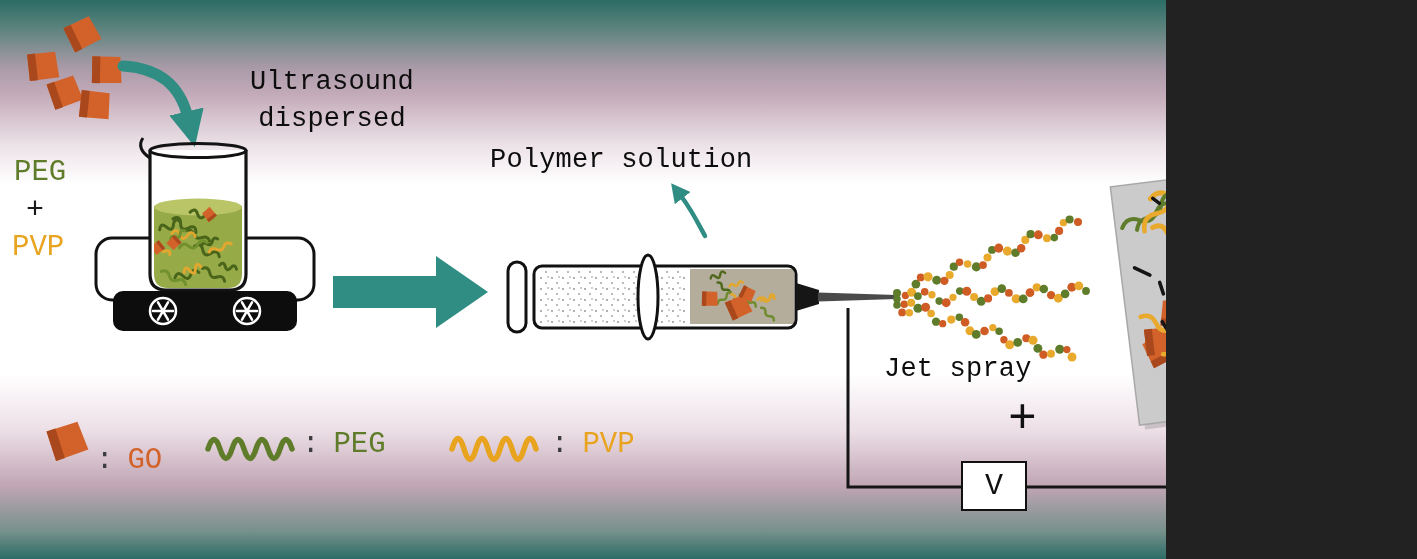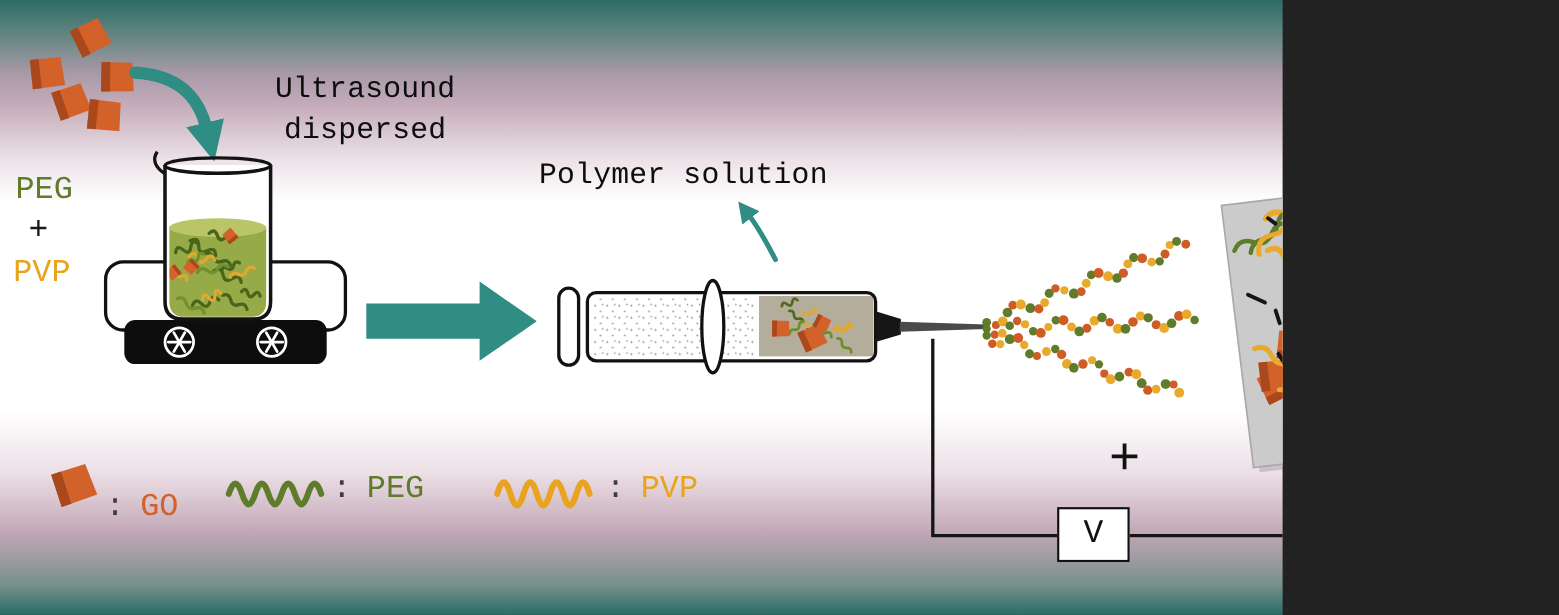--- a/index.html
+++ b/index.html
@@ -444,20 +444,21 @@
 
   <div class="lbl ultra t-main">
     <div>Ultrasound dispersed</div>
   </div>
 
   <div class="lbl peg-lbl">PEG</div>
   <div class="lbl plus-left">+</div>
   <div class="lbl pvp-lbl">PVP</div>
 
   <div class="lbl polysol t-main">Polymer solution</div>
+  <div class="lbl jetspray t-main">Jet spray</div>
 
   <div class="lbl vbox">
     <span>V</span>
   </div>
   <div class="lbl electrode">+</div>
 
   <div class="lbl legend-item lg1">
     <span class="colon">:</span>
     <span class="go-c">GO</span>
   </div>

